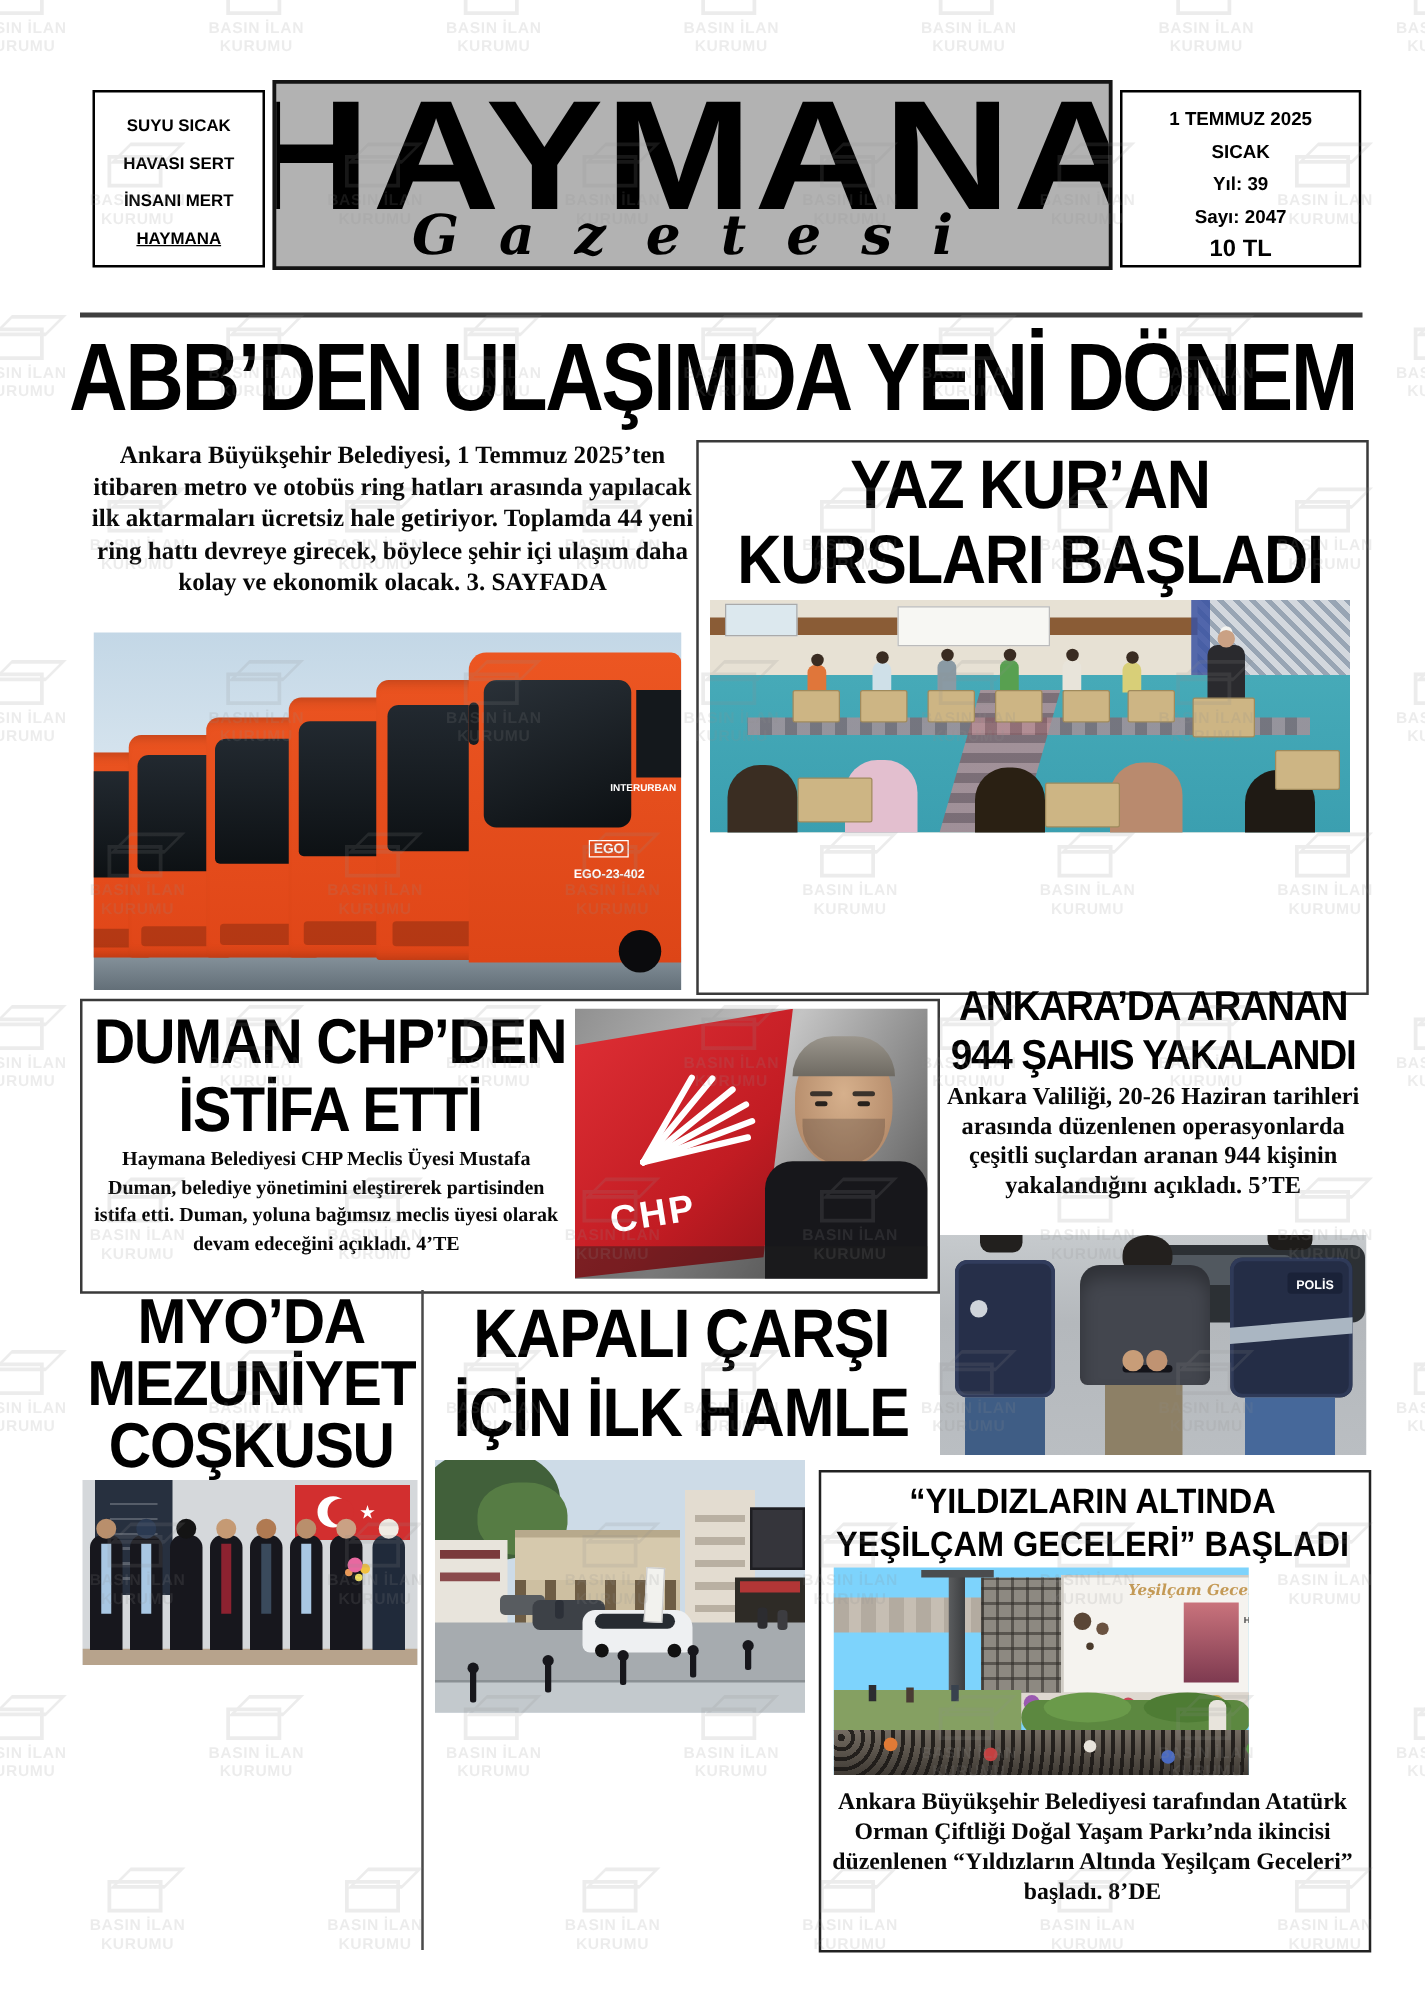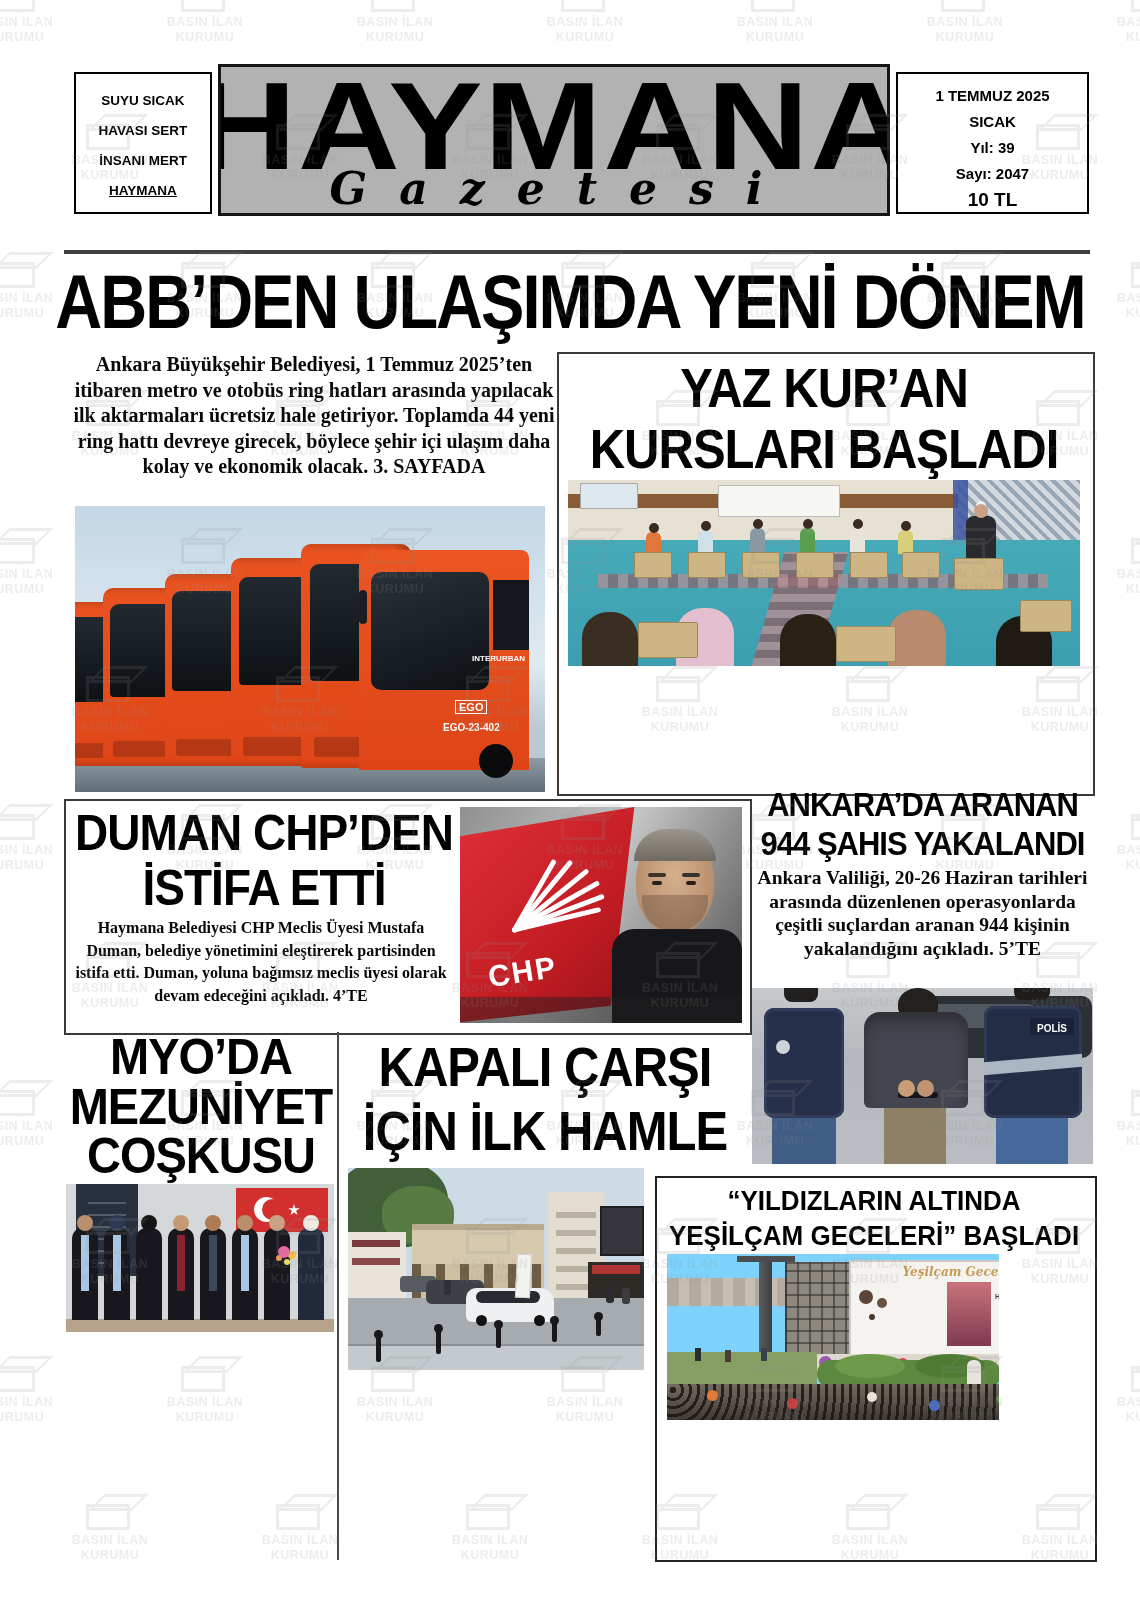--- a/index.html
+++ b/index.html
@@ -85,21 +85,21 @@
   <div class="bd" style="left:68px;top:352px;width:492px;font-size:20px;line-height:25.5px;">Ankara Büyükşehir Belediyesi, 1 Temmuz 2025’ten itibaren metro ve otobüs ring hatları arasında yapılacak ilk aktarmaları ücretsiz hale getiriyor. Toplamda 44 yeni ring hattı devreye girecek, böylece şehir içi ulaşım daha kolay ve ekonomik olacak. 3. SAYFADA</div>
 
   <div class="photo" style="left:75px;top:506px;width:470px;height:286px;background:linear-gradient(180deg,#c3d7e6 0%,#dfeaf2 55%,#bcc9d2 78%);">
     <div class="s" style="left:0;bottom:0;width:470px;height:34px;background:linear-gradient(180deg,#8d9aa3,#636f78);"></div>
     <div class="s" style="left:2px;top:128px;width:86px;height:26px;background:#9fabb3;opacity:.8;"></div>
     <div class="busf" style="left:-28px;bottom:26px;width:74px;height:164px;"></div>
     <div class="busf" style="left:28px;bottom:26px;width:82px;height:178px;"></div>
     <div class="busf" style="left:90px;bottom:26px;width:90px;height:192px;"></div>
     <div class="busf" style="left:156px;bottom:26px;width:100px;height:208px;"></div>
     <div class="busf" style="left:226px;bottom:24px;width:110px;height:224px;"></div>
-    <div class="s" style="left:284px;bottom:22px;width:170px;height:220px;background:linear-gradient(180deg,#ec5622 0%,#dd4517 100%);border-radius:14px 8px 0 0;">
+    <div class="s" style="left:300px;bottom:22px;width:170px;height:248px;background:linear-gradient(180deg,#ec5622 0%,#dd4517 100%);border-radius:14px 8px 0 0;">
       <div class="s" style="left:12px;top:22px;width:118px;height:118px;background:linear-gradient(160deg,#2a3138,#0c1013);border-radius:10px;"></div>
       <div class="s" style="left:134px;top:30px;width:36px;height:70px;background:#14181c;"></div>
       <span class="pl" style="right:4px;top:104px;font-size:8px;color:#fff;">INTERURBAN</span>
       <span class="pl" style="left:96px;top:150px;font-size:11px;border:1px solid #fff;padding:0 3px;">EGO</span>
       <span class="pl" style="left:84px;top:172px;font-size:10px;">EGO-23-402</span>
       <div class="s" style="left:120px;bottom:-8px;width:34px;height:34px;border-radius:50%;background:#0b0b0d;"></div>
       <div class="s" style="left:0;top:40px;width:8px;height:34px;background:#1a1e22;border-radius:4px;"></div>
     </div>
   </div>
 
@@ -304,20 +304,21 @@
       <div class="s" style="left:248px;top:100px;width:70px;height:24px;border-radius:50%;background:#4e7c34;"></div>
       <div class="s" style="left:300px;top:106px;width:14px;height:30px;background:#e8e4dc;border-radius:6px 6px 0 0;"></div>
       <div class="s" style="left:0;top:130px;width:414px;height:36px;background:repeating-radial-gradient(circle at 6px 6px,rgba(25,22,20,.85) 0 3px,transparent 3px 8px),linear-gradient(180deg,#746c62,#3f3a34);"></div>
       <div class="dot" style="left:40px;top:136px;width:11px;height:11px;--c:#e07a36;"></div>
       <div class="dot" style="left:120px;top:144px;width:11px;height:11px;--c:#c44040;"></div>
       <div class="dot" style="left:200px;top:138px;width:10px;height:10px;--c:#e8e4dc;"></div>
       <div class="dot" style="left:262px;top:146px;width:11px;height:11px;--c:#4a6ac0;"></div>
       <div class="dot" style="left:330px;top:140px;width:10px;height:10px;--c:#58a048;"></div>
       <div class="dot" style="left:386px;top:146px;width:11px;height:11px;--c:#d88aa0;"></div>
     </div>
+    <div class="bd" style="left:8px;top:252px;width:418px;font-size:19px;line-height:24px;">Ankara Büyükşehir Belediyesi tarafından Atatürk Orman Çiftliği Doğal Yaşam Parkı’nda ikincisi düzenlenen “Yıldızların Altında Yeşilçam Geceleri” başladı. 8’DE</div>
   </section>
 
   <div id="wm-layer">
       <div class="wm" style="left: -60px; top: -24px;">
         <div class="wmc">
           <i class="f"></i>
         </div>
         <div class="l1">BASIN İLAN</div>
         <div class="l2">KURUMU</div>
       </div>

